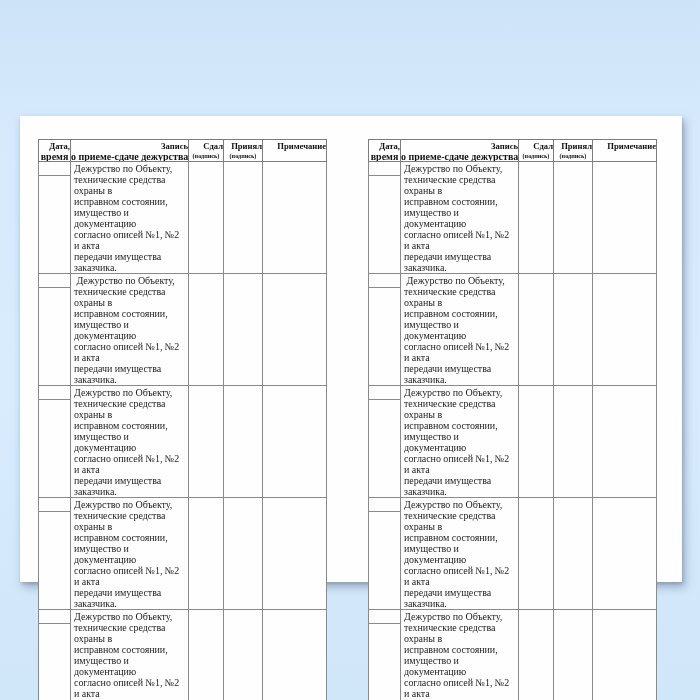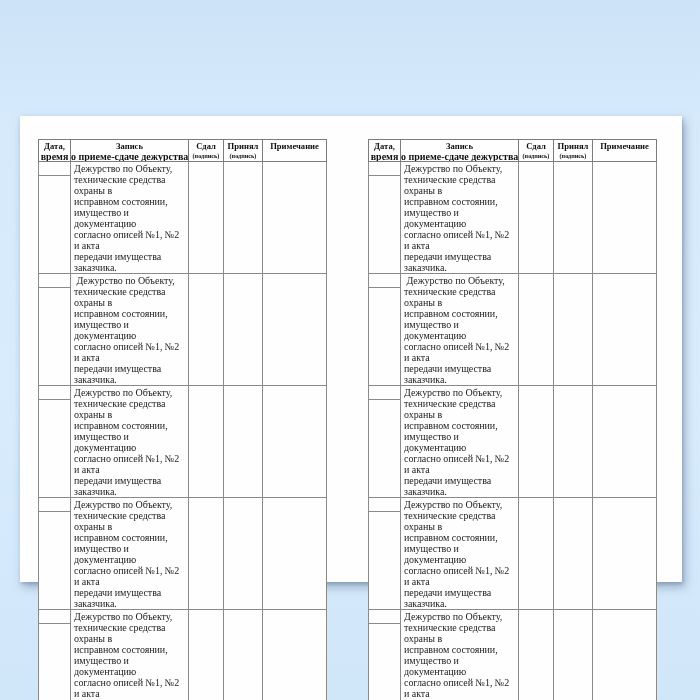--- a/index.html
+++ b/index.html
@@ -28,20 +28,21 @@
   tr.hdr{height:21px;}
   tr.r1{height:70px;}
   tr.r2{height:77px;}
   tr.r3{height:81px;}
   tr.r4{height:80px;}
   tr.r5{height:79px;}
   .hcell{ text-align:center;color:#101010;}
   .h-main{
     font-weight:bold;font-size:8.6px;line-height:9.5px;margin-top:2px;
     white-space:nowrap;
+    text-align:right;
   }
   .h-sub{
     font-weight:bold;font-size:10px;line-height:9.5px;white-space:nowrap;
   }
   .h-small{
     font-weight:bold;font-size:6.2px;line-height:8px;white-space:nowrap;
   }
   .date-subcell{
     height:13px;border-bottom:1px solid #8a8a8a;width:100%;
   }

